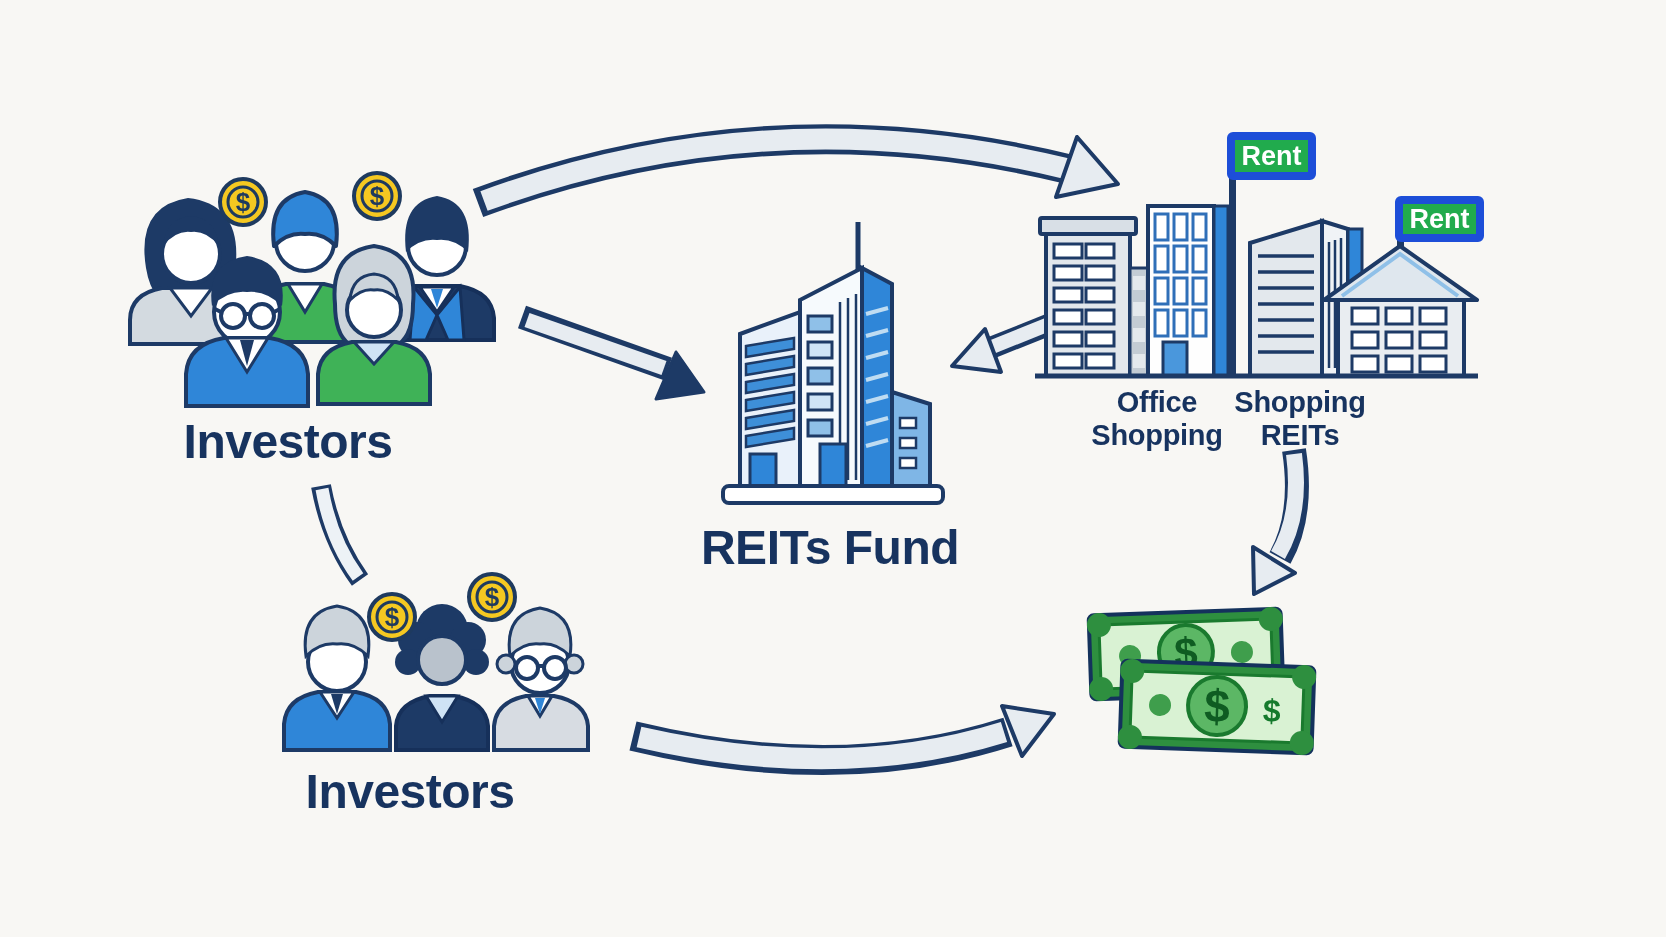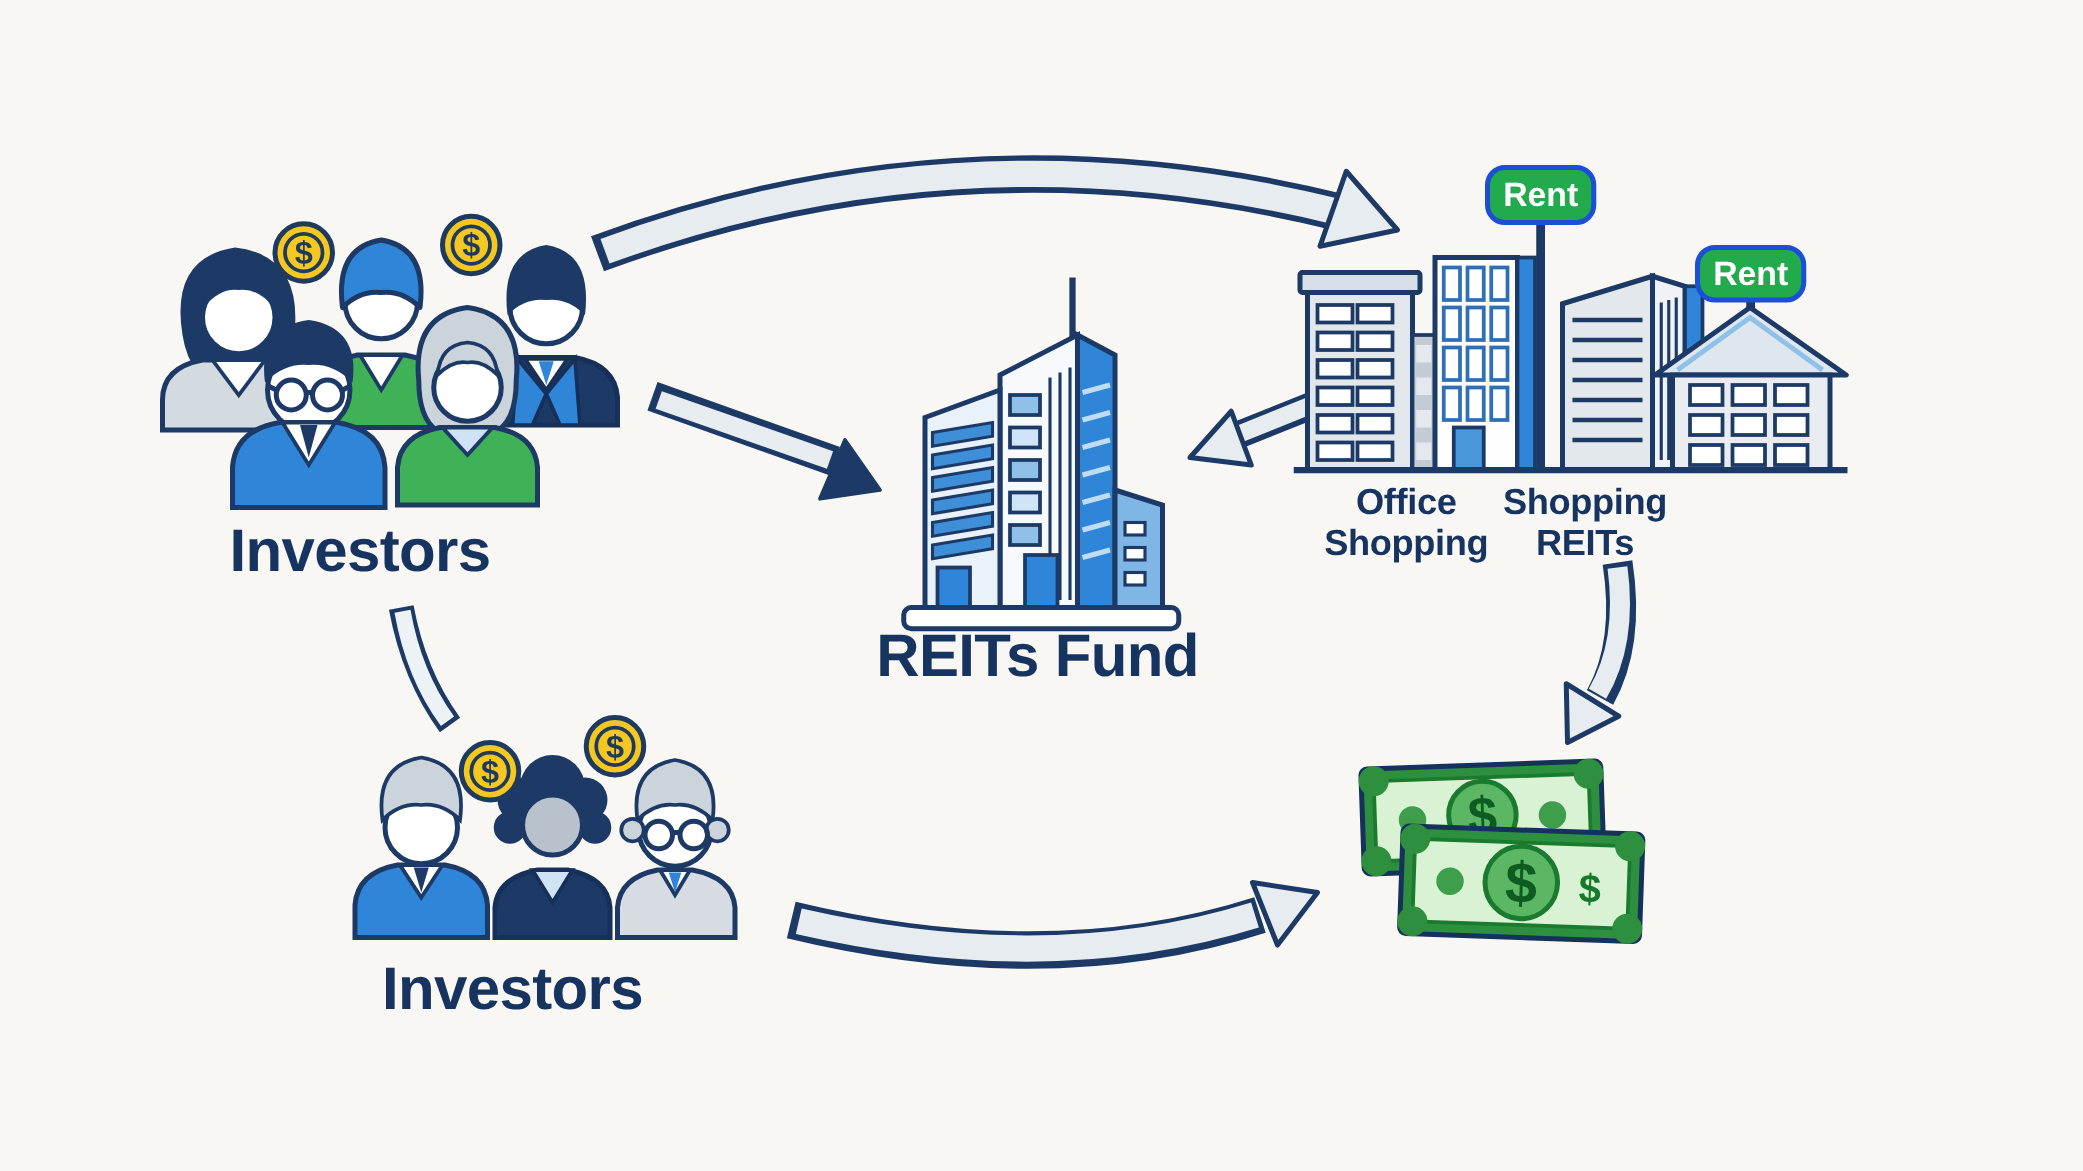--- a/index.html
+++ b/index.html
@@ -10,26 +10,27 @@
   }
   .art { position:absolute; left:0; top:0; width:1666px; height:937px; }
   .label {
     position:absolute; transform:translateX(-50%);
     color:#17335f; font-weight:bold; text-align:center;
     white-space:nowrap; letter-spacing:-0.5px;
   }
   .label-md  { font-size:48px; }
   .label-lg  { font-size:48px; }
   .label-div { font-size:42px; }
-  .label-sm  { font-size:29px; line-height:33px; letter-spacing:-0.3px; }
+  .label-sm  { font-size:29px; line-height:33px; letter-spacing:-0.3px;margin-left:32px; }
   .rent-sign {
-    position:absolute; background:#21ab4d; border:4px solid #1d4ed8;
-    border-radius:16px; color:#fff; font-weight:bold; font-size:27px;
+    position:absolute; background:#21ab4d; border:8px solid #1d4ed8;
+    border-radius:6px; color:#fff; font-weight:bold; font-size:27px;
     display:flex; align-items:center; justify-content:center;
     box-sizing:border-box;
+    margin-left:39px;
   }
 </style>
 </head>
 <body>
 
 <div class="stage">
 
   <svg class="art" viewBox="0 0 1666 937">
     <defs>
       <g id="coin">
@@ -289,21 +290,21 @@
         <circle cx="1160" cy="707" r="11" fill="#3f9e4c"></circle>
         <circle cx="1217" cy="706" r="29" fill="#5cb765" stroke="#1a7a2e" stroke-width="4"></circle>
         <text x="1217" y="722" text-anchor="middle" font-size="46" font-weight="bold" fill="#0f5c22">$</text>
         <text x="1272" y="720" text-anchor="middle" font-size="32" font-weight="bold" fill="#157a2c">$</text>
       </g>
     </g>
   </svg>
 
   <div class="label label-md" style="left:288px; top:414px;">Investors</div>
 
-  <div class="label label-lg" style="left:830px; top:498px;">REITs Fund</div>
+  <div class="label label-lg" style="left:830px; top:520px;">REITs Fund</div>
 
   <div class="label label-sm" style="left:1125px; top:386px;">
     <div>Office</div>
     <div>Shopping</div>
   </div>
 
   <div class="label label-sm" style="left:1268px; top:386px;">
     <div>Shopping</div>
     <div>REITs</div>
   </div>

